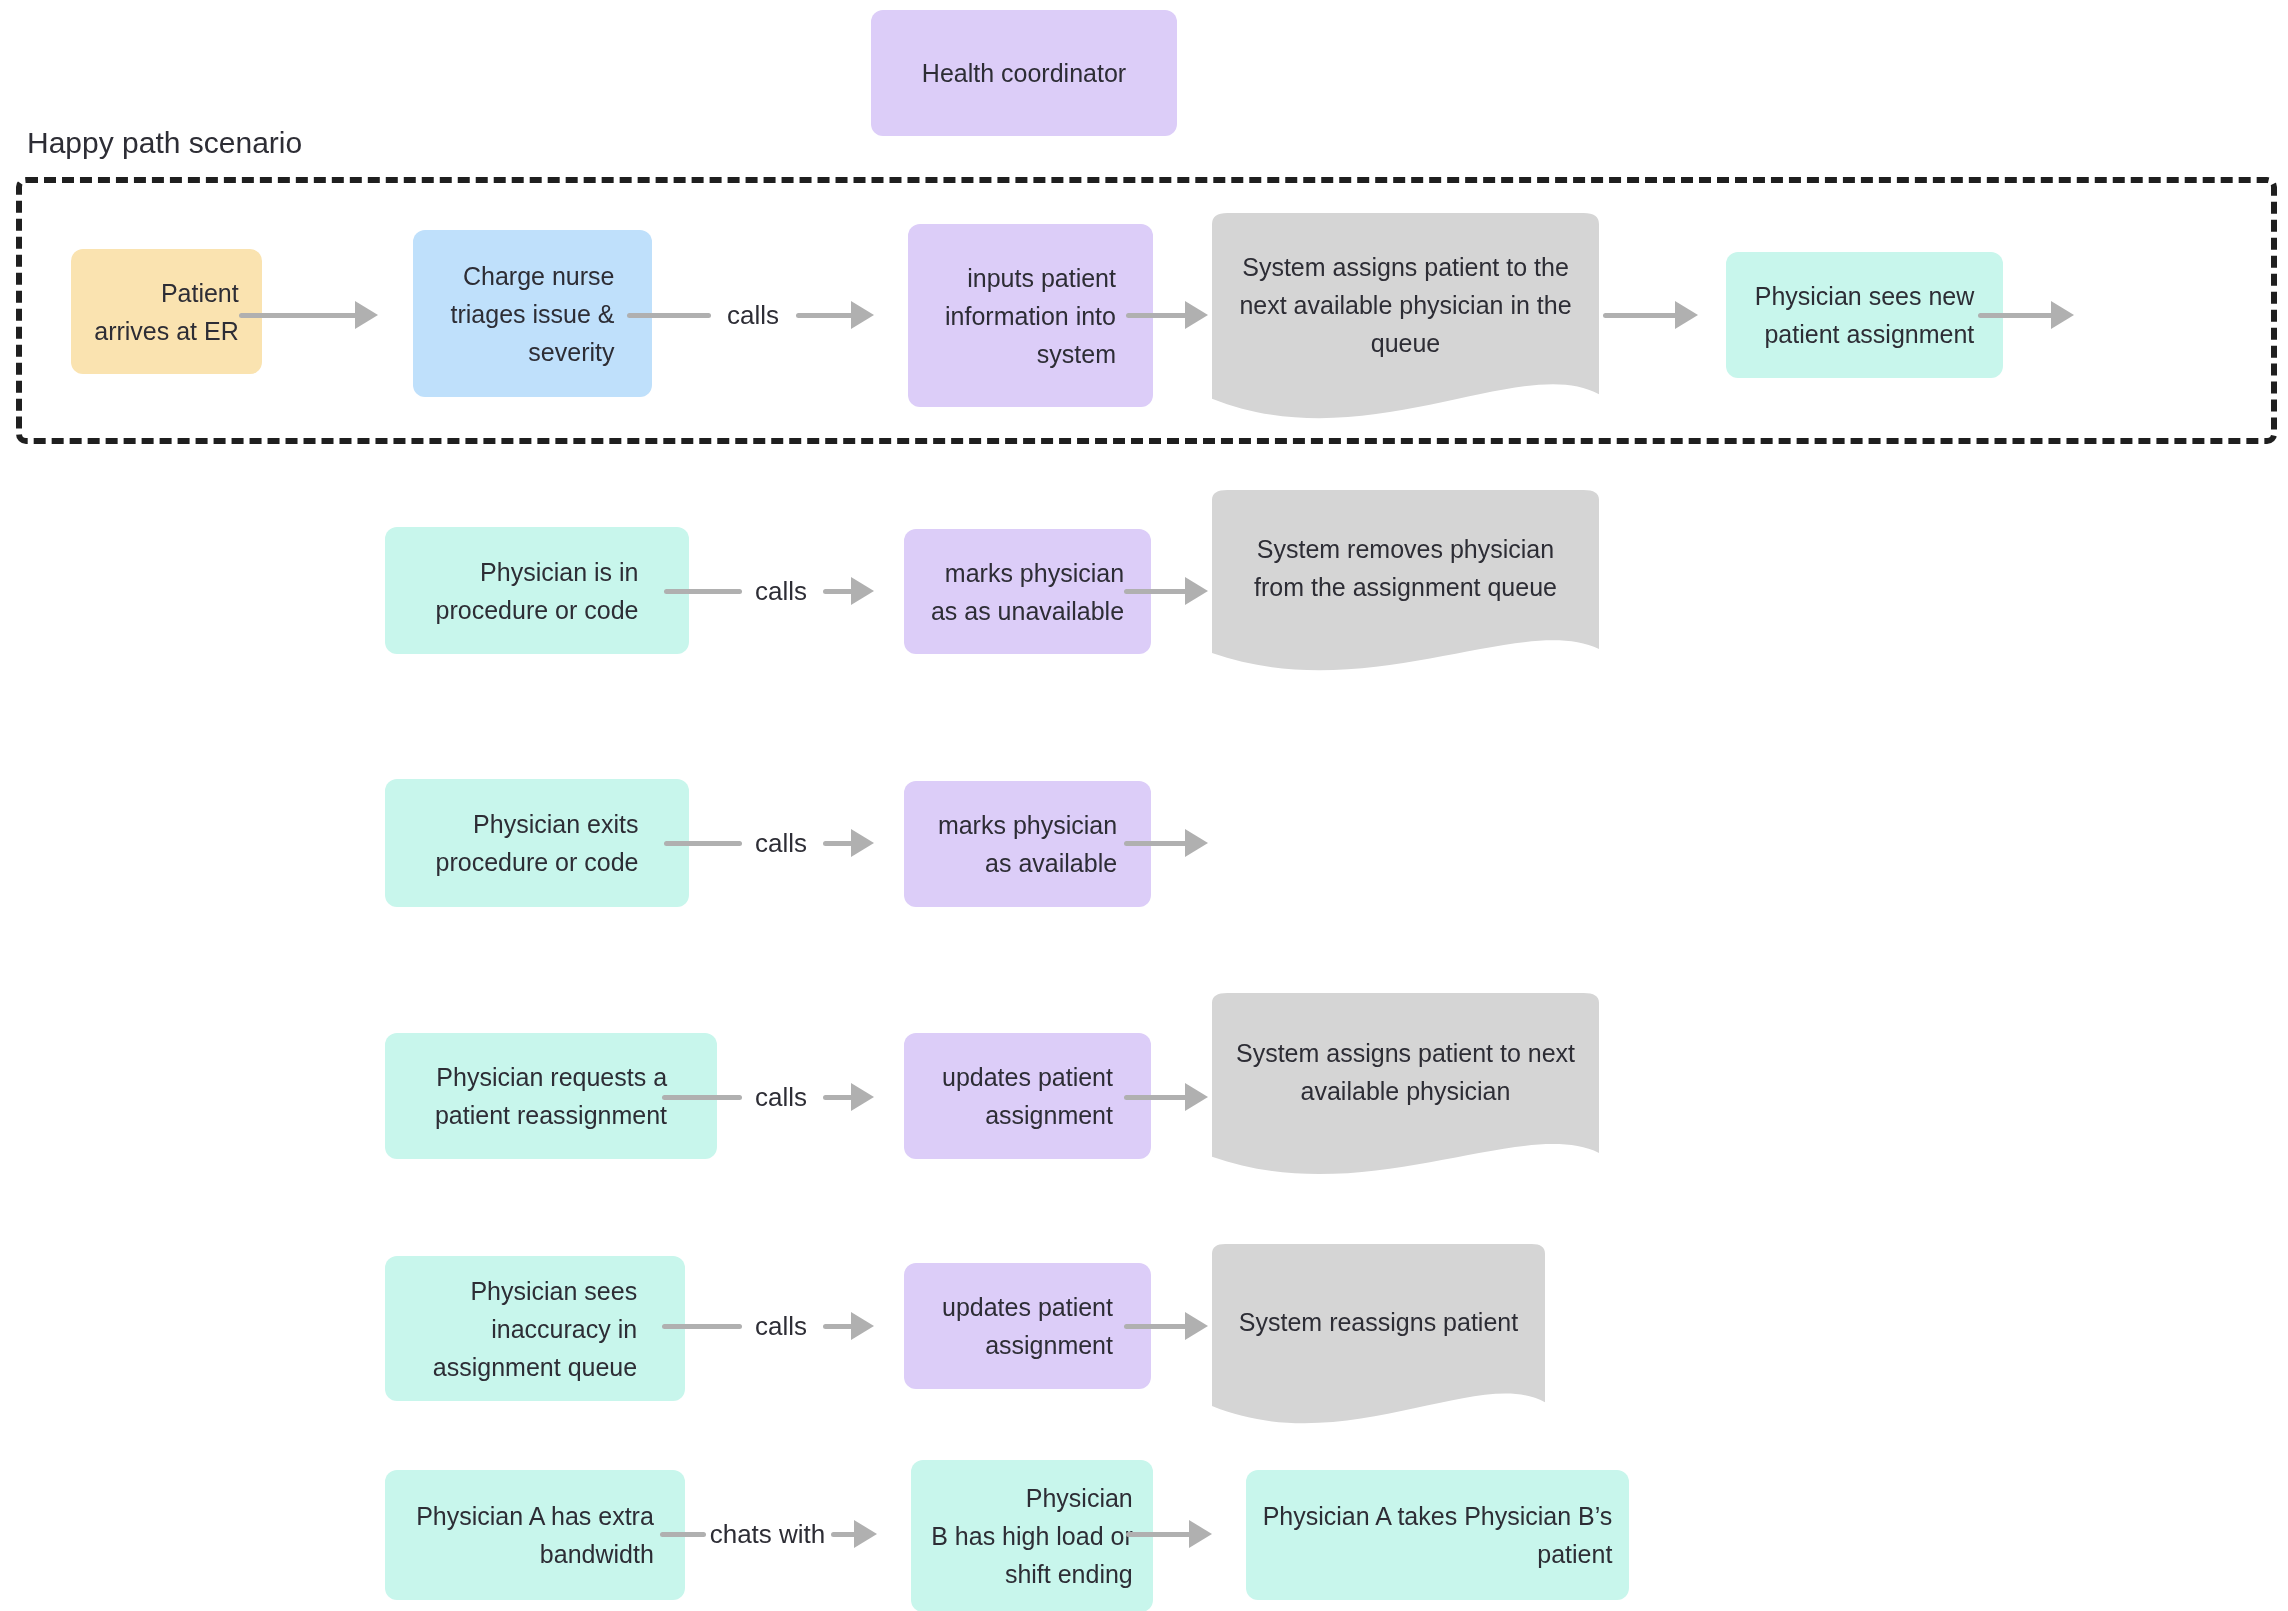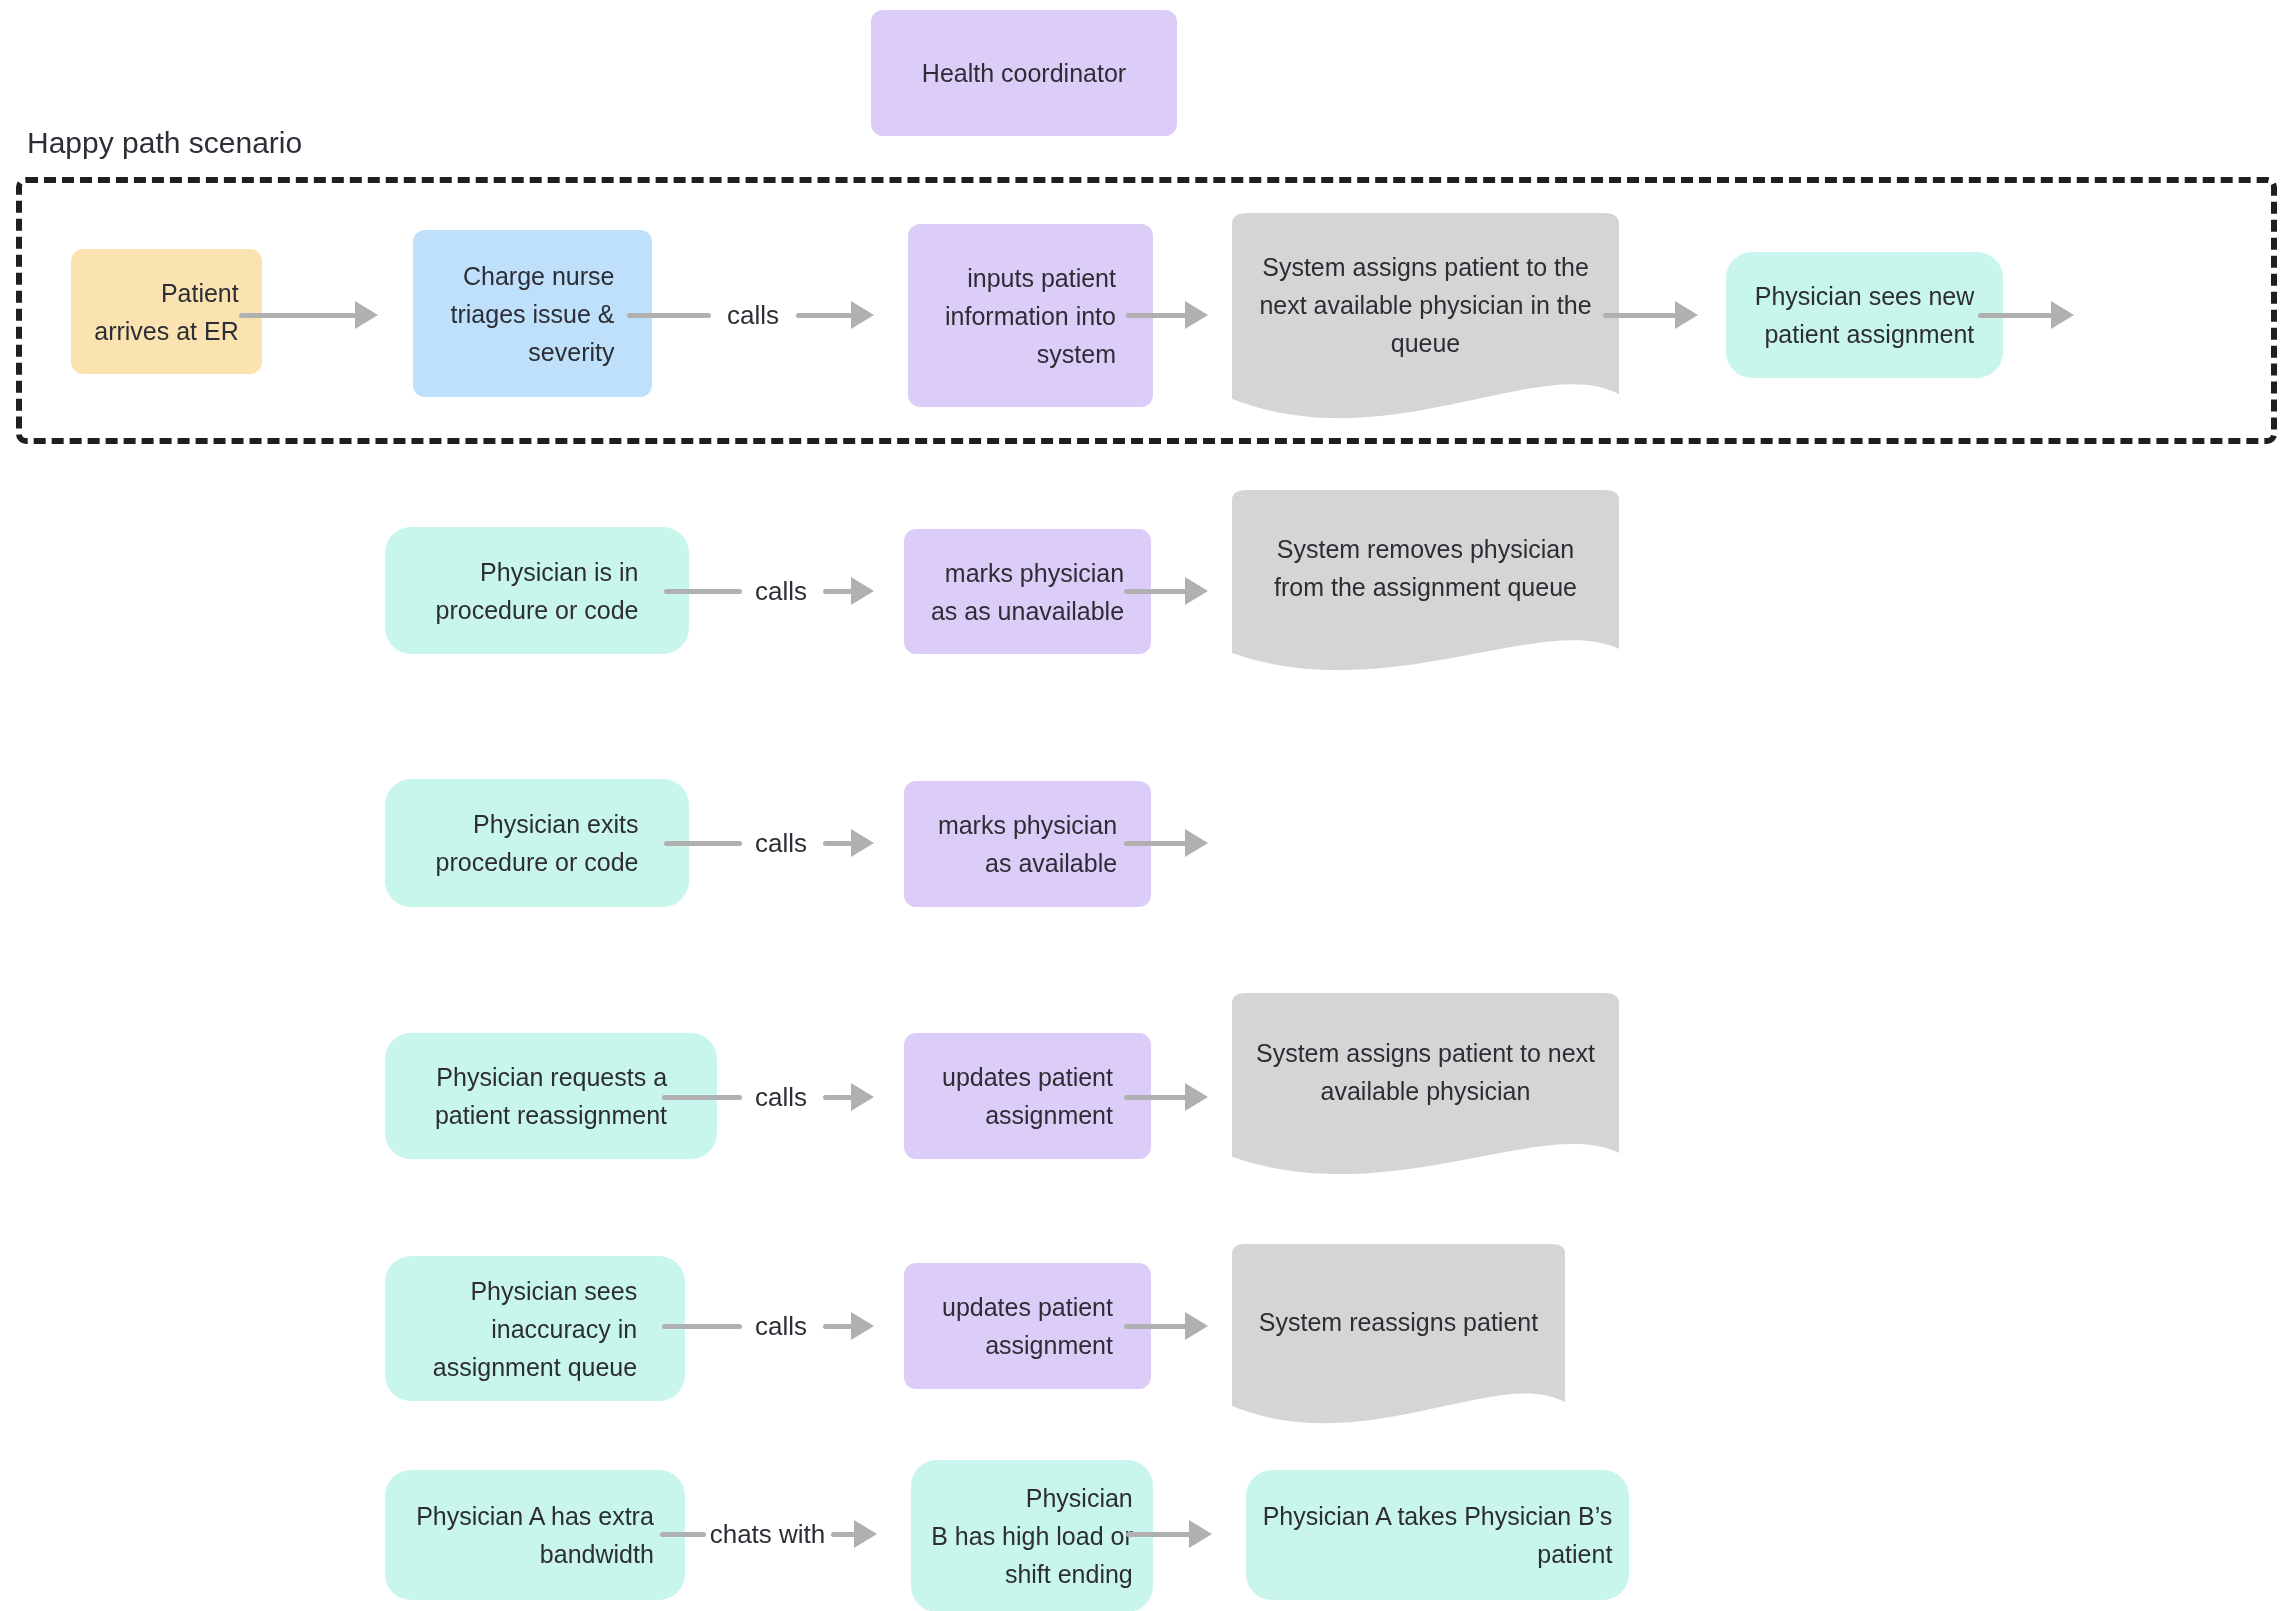--- a/index.html
+++ b/index.html
@@ -20,22 +20,22 @@
   }
   .box{
     position:absolute;border-radius:12px;
     display:flex;align-items:center;justify-content:center;
     text-align:right;font-size:25px;line-height:38px;white-space:pre-line;
     padding:0 8px;box-sizing:border-box;margin-left:30px;
   }
   .purple{background:var(--purple);}
   .yellow{background:var(--yellow);}
   .blue{background:var(--blue);}
-  .cyan{background:var(--cyan);border-radius:26px;}
-  .doc{position:absolute;margin-left:20px;}
+  .cyan{background:var(--cyan);}
+  .doc{position:absolute;}
   .doc svg{position:absolute;left:0;top:0;width:100%;height:100%;}
   .doc .txt{
     position:absolute;left:0;top:0;right:0;bottom:0;
     display:flex;align-items:center;justify-content:center;
     text-align:center;font-size:25px;line-height:38px;white-space:pre-line;
     padding:0 12px 38px 12px;box-sizing:border-box;
   }
   .section-label{position:absolute;font-size:30px;}
   .dashed{position:absolute;border:6px dashed var(--border);border-radius:10px;box-sizing:border-box;}
   .edge-label{

